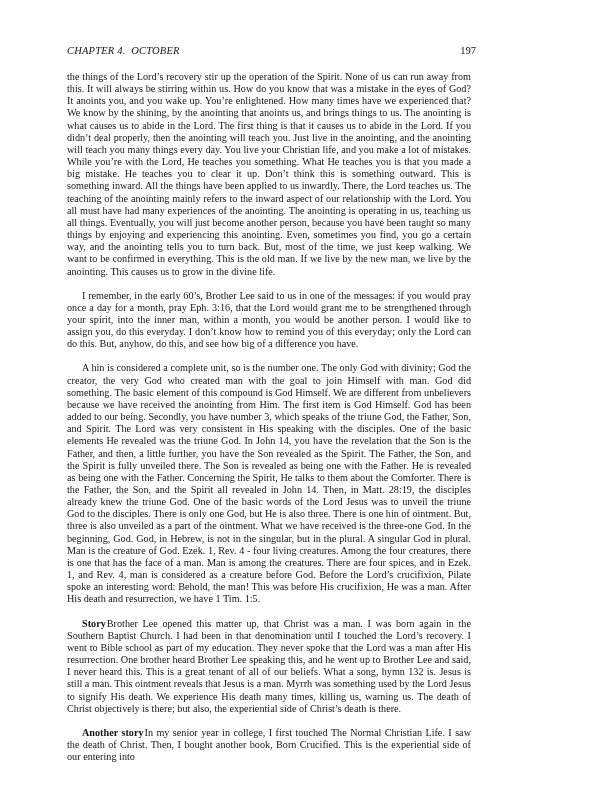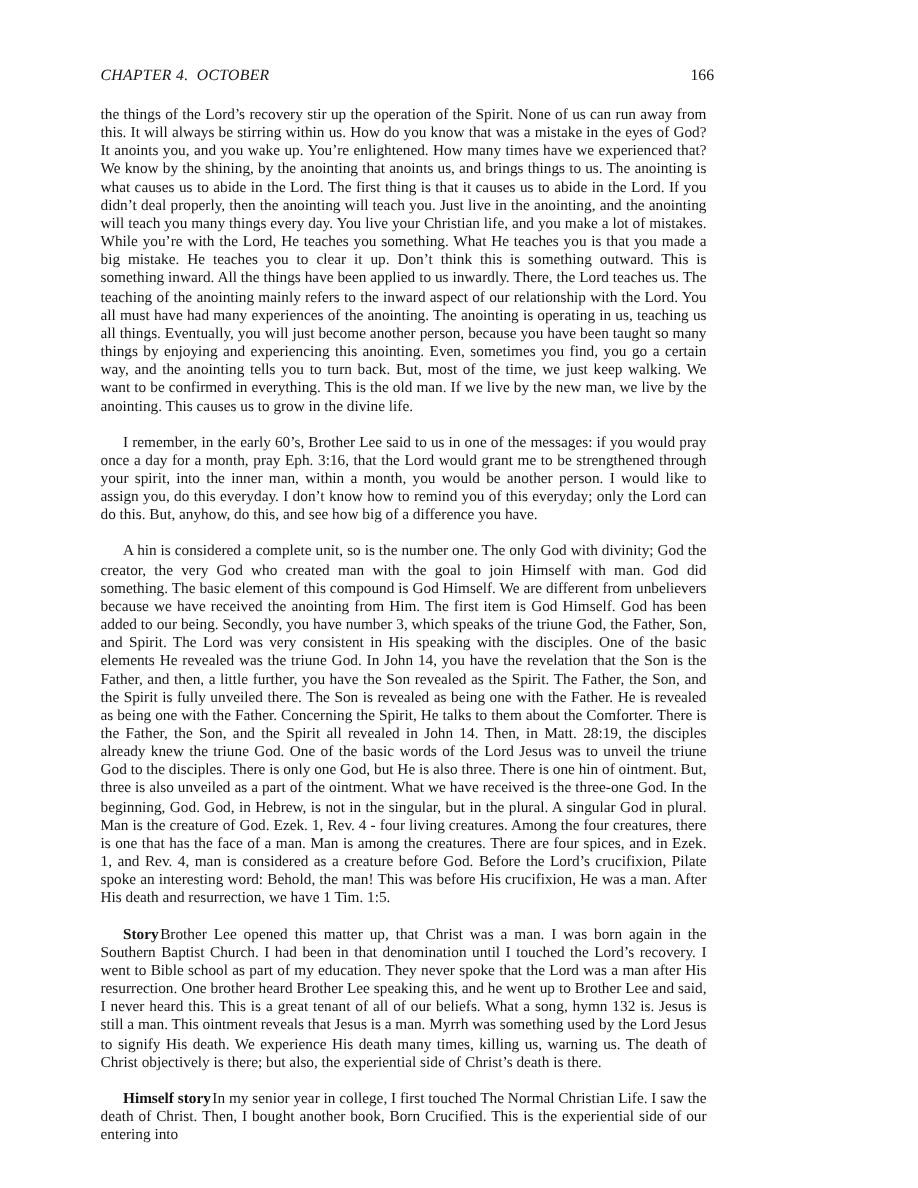--- a/index.html
+++ b/index.html
@@ -52,30 +52,30 @@
     padding-right: 1px;
   }
 </style>
 </head>
 <body>
 
 <div class="page">
 
   <div class="running-header">
     <span class="running-head-title">CHAPTER 4.  OCTOBER</span>
-    <span class="page-number">166</span>
+    <span class="page-number">197</span>
   </div>
 
   <div class="body-text">
 
     <p class="noindent"><span>the things of the Lord’s recovery stir up the operation of the Spirit. None of us can run away from this. It will always be stirring within us. How do you know that was a mistake in the eyes of God? It anoints you, and you wake up. You’re enlightened. How many times have we experienced that? We know by the shining, by the anointing that anoints us, and brings things to us. The anointing is what causes us to abide in the Lord. The first thing is that it causes us to abide in the Lord. If you didn’t deal properly, then the anointing will teach you. Just live in the anointing, and the anointing will teach you many things every day. You live your Christian life, and you make a lot of mistakes. While you’re with the Lord, He teaches you something. What He teaches you is that you made a big mistake. He teaches you to clear it up. Don’t think this is something outward. This is something inward. All the things have been applied to us inwardly. There, the Lord teaches us. The teaching of the anointing mainly refers to the inward aspect of our relationship with the Lord. You all must have had many experiences of the anointing. The anointing is operating in us, teaching us all things. Eventually, you will just become another person, because you have been taught so many things by enjoying and experiencing this anointing. Even, sometimes you find, you go a certain way, and the anointing tells you to turn back. But, most of the time, we just keep walking. We want to be confirmed in everything. This is the old man. If we live by the new man, we live by the anointing. This causes us to grow in the divine life.</span></p>
 
     <p><span>I remember, in the early 60’s, Brother Lee said to us in one of the messages: if you would pray once a day for a month, pray Eph. 3:16, that the Lord would grant me to be strengthened through your spirit, into the inner man, within a month, you would be another person. I would like to assign you, do this everyday. I don’t know how to remind you of this everyday; only the Lord can do this. But, anyhow, do this, and see how big of a difference you have.</span></p>
 
     <p><span>A hin is considered a complete unit, so is the number one. The only God with divinity; God the creator, the very God who created man with the goal to join Himself with man. God did something. The basic element of this compound is God Himself. We are different from unbelievers because we have received the anointing from Him. The first item is God Himself. God has been added to our being. Secondly, you have number 3, which speaks of the triune God, the Father, Son, and Spirit. The Lord was very consistent in His speaking with the disciples. One of the basic elements He revealed was the triune God. In John 14, you have the revelation that the Son is the Father, and then, a little further, you have the Son revealed as the Spirit. The Father, the Son, and the Spirit is fully unveiled there. The Son is revealed as being one with the Father. He is revealed as being one with the Father. Concerning the Spirit, He talks to them about the Comforter. There is the Father, the Son, and the Spirit all revealed in John 14. Then, in Matt. 28:19, the disciples already knew the triune God. One of the basic words of the Lord Jesus was to unveil the triune God to the disciples. There is only one God, but He is also three. There is one hin of ointment. But, three is also unveiled as a part of the ointment. What we have received is the three-one God. In the beginning, God. God, in Hebrew, is not in the singular, but in the plural. A singular God in plural. Man is the creature of God. Ezek. 1, Rev. 4 - four living creatures. Among the four creatures, there is one that has the face of a man. Man is among the creatures. There are four spices, and in Ezek. 1, and Rev. 4, man is considered as a creature before God. Before the Lord’s crucifixion, Pilate spoke an interesting word: Behold, the man! This was before His crucifixion, He was a man. After His death and resurrection, we have 1 Tim. 1:5.</span></p>
 
     <p><span class="runin-heading">Story</span><span>Brother Lee opened this matter up, that Christ was a man. I was born again in the Southern Baptist Church. I had been in that denomination until I touched the Lord’s recovery. I went to Bible school as part of my education. They never spoke that the Lord was a man after His resurrection. One brother heard Brother Lee speaking this, and he went up to Brother Lee and said, I never heard this. This is a great tenant of all of our beliefs. What a song, hymn 132 is. Jesus is still a man. This ointment reveals that Jesus is a man. Myrrh was something used by the Lord Jesus to signify His death. We experience His death many times, killing us, warning us. The death of Christ objectively is there; but also, the experiential side of Christ’s death is there.</span></p>
 
-    <p><span class="runin-heading">Himself story</span><span>In my senior year in college, I first touched The Normal Christian Life. I saw the death of Christ. Then, I bought another book, Born Crucified. This is the experiential side of our entering into</span></p>
+    <p><span class="runin-heading">Another story</span><span>In my senior year in college, I first touched The Normal Christian Life. I saw the death of Christ. Then, I bought another book, Born Crucified. This is the experiential side of our entering into</span></p>
 
   </div>
 
 </div>
 
 </body></html>

